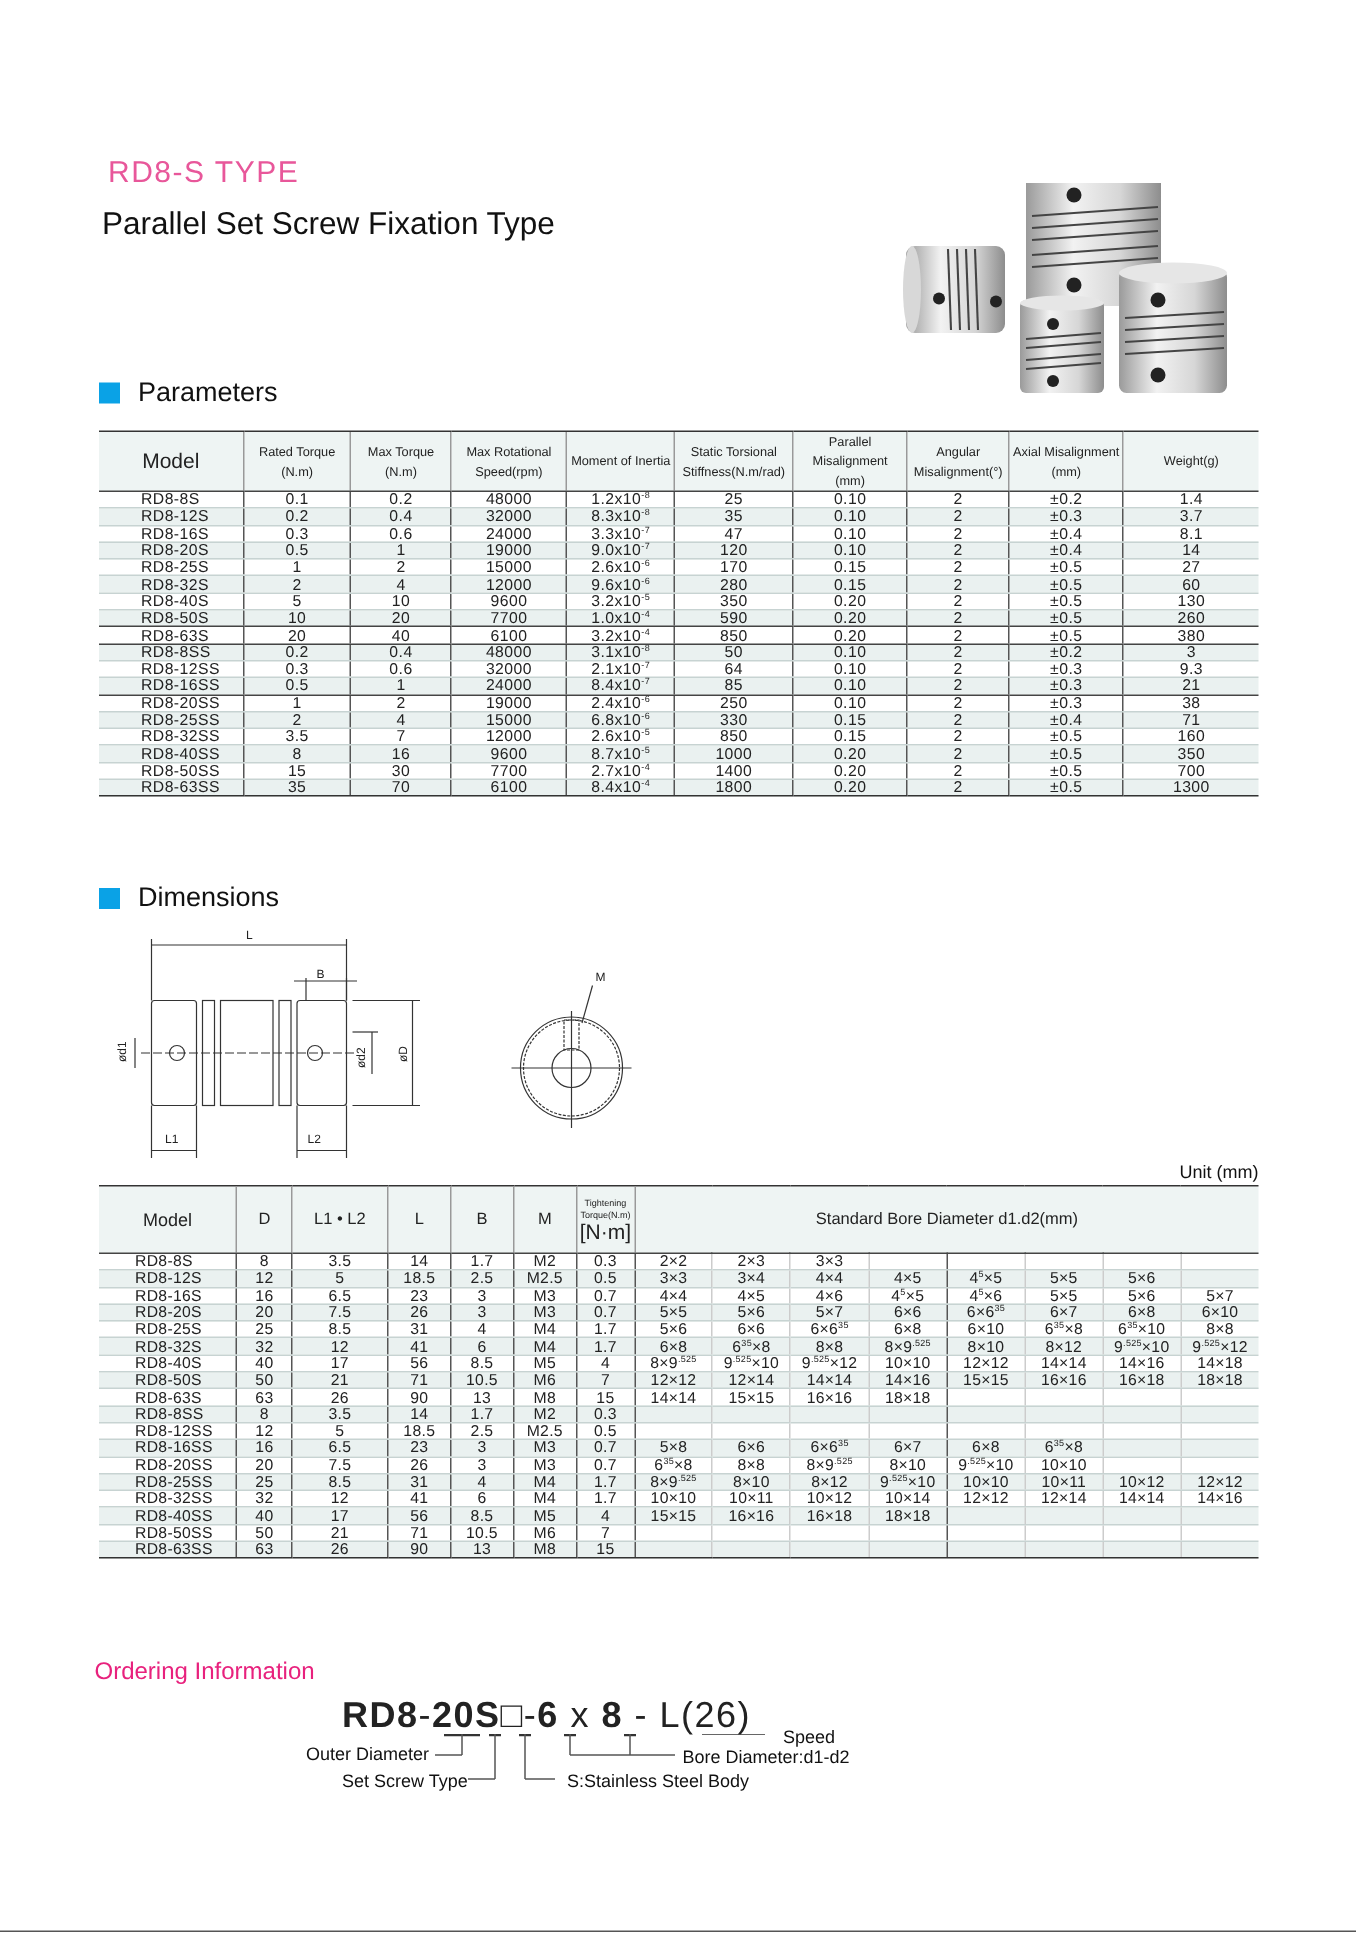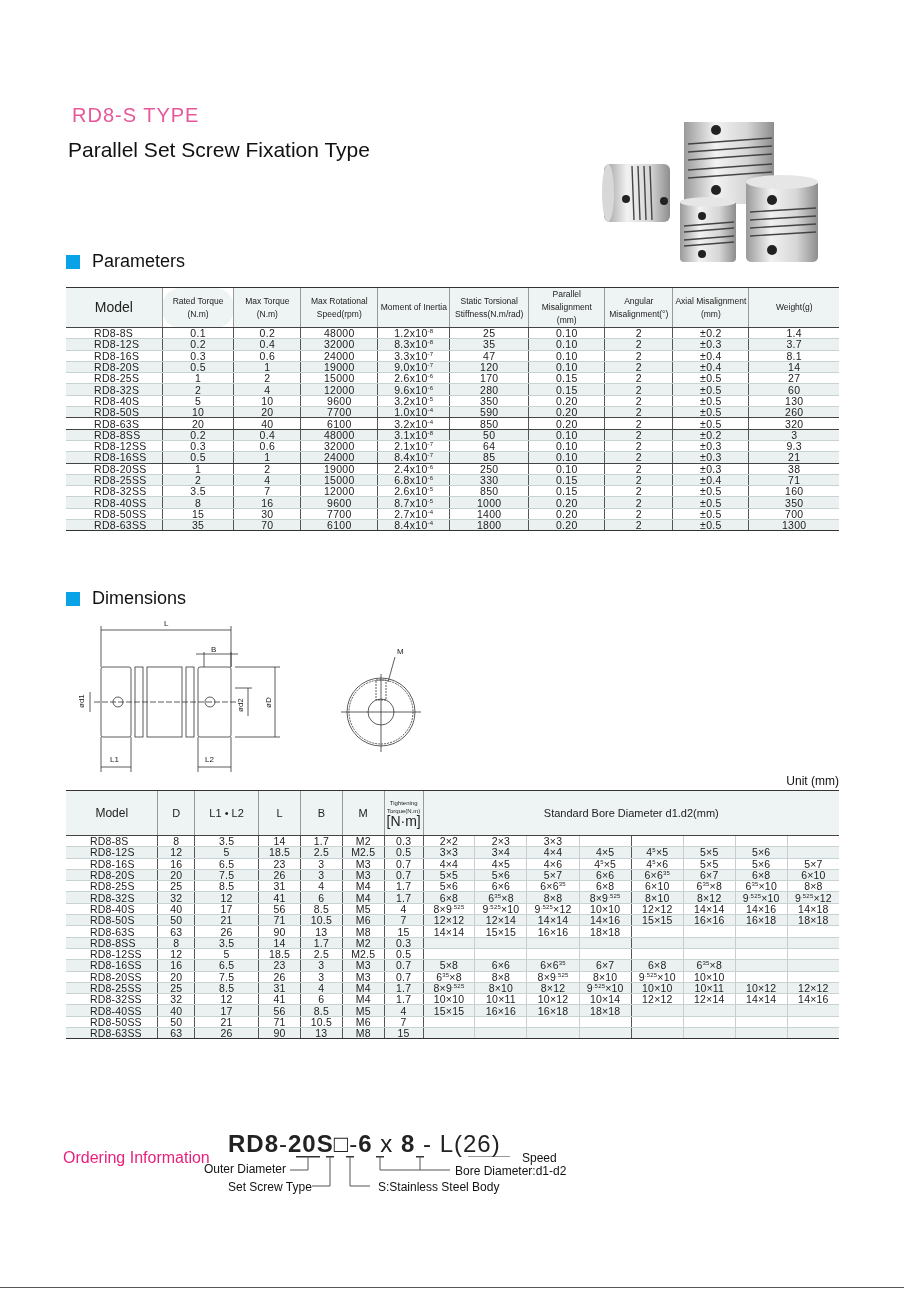--- a/index.html
+++ b/index.html
@@ -25,21 +25,21 @@
   .dtable th{font-weight:normal;font-size:11px;height:42px;border-left:1px solid #999;background:#eef4f3;border-top:1.5px solid #333;border-bottom:1px solid #444;}
   .dtable th:first-child{border-left:none;font-size:12px;}
   .dtable th.tt{font-size:6px;line-height:8px;}
   .dtable th.tt span{font-size:14px;display:block;line-height:13px;}
   .dtable td{height:10.3px;line-height:10px;padding:0;text-align:center;border-left:1px solid #555;border-bottom:1px solid #c7d3d2;letter-spacing:.2px;}
   .dtable td.lite{border-left:1px solid #ccc;}
   .dtable td:first-child{border-left:none;text-align:left;padding-left:24px;}
   .dtable tr:nth-child(even) td{background:#eaf1f0;}
   .dtable tr:last-child td{border-bottom:1.5px solid #333;}
   #unit-label{right:65px;top:774px;font-size:12px;color:#111;}
-  #order-title{left:63px;top:1149px;font-size:16px;color:#e8217d;}
+  #order-title{left:63px;top:1106px;font-size:16px;color:#e8217d;}
   #order-code{left:228px;top:1130px;font-size:24px;color:#222;font-weight:bold;letter-spacing:1px;}
   #order-code .nb{font-weight:normal;}
   .olabel{font-size:12px;color:#111;position:absolute;}
   .bottom-rule{left:0;top:1287px;width:904px;height:1px;background:#555;}
 </style>
 </head>
 <body>
 
 <div id="type-title" class="abs">RD8-S  TYPE</div>
 <div id="sub-title" class="abs">Parallel Set Screw Fixation Type</div>
@@ -105,21 +105,21 @@
 
 <div id="sec-params" class="abs sec-h">
   <span class="sq"></span>
   <span>Parameters</span>
 </div>
 
 <table class="ptable">
   <thead>
       <tr id="p-head">
         <th style="width: 95px;">Model</th>
-        <th style="width: 70px; border-radius: 19px;">Rated Torque<br>(N.m)</th>
+        <th style="width: 70px;">Rated Torque<br>(N.m)</th>
         <th style="width: 65px;">Max Torque<br>(N.m)</th>
         <th style="width: 75px;">Max Rotational<br>Speed(rpm)</th>
         <th style="width: 70px;">Moment of Inertia</th>
         <th style="width: 76px;">Static Torsional<br>Stiffness(N.m/rad)</th>
         <th style="width: 74px; margin-top: 10px;">Parallel Misalignment<br>(mm)</th>
         <th style="width: 65px;">Angular<br>Misalignment(°)</th>
         <th style="width: 74px;">Axial Misalignment<br>(mm)</th>
         <th style="width: 89px;">Weight(g)</th>
       </tr>
     </thead>
@@ -223,21 +223,21 @@
       <tr class="sep">
         <td>RD8-63S</td>
         <td>20</td>
         <td>40</td>
         <td>6100</td>
         <td>3.2x10<sup>-4</sup></td>
         <td>850</td>
         <td>0.20</td>
         <td>2</td>
         <td>±0.5</td>
-        <td>320</td>
+        <td>380</td>
       </tr>
       <tr>
         <td>RD8-8SS</td>
         <td>0.2</td>
         <td>0.4</td>
         <td>48000</td>
         <td>3.1x10<sup>-8</sup></td>
         <td>50</td>
         <td>0.10</td>
         <td>2</td>

